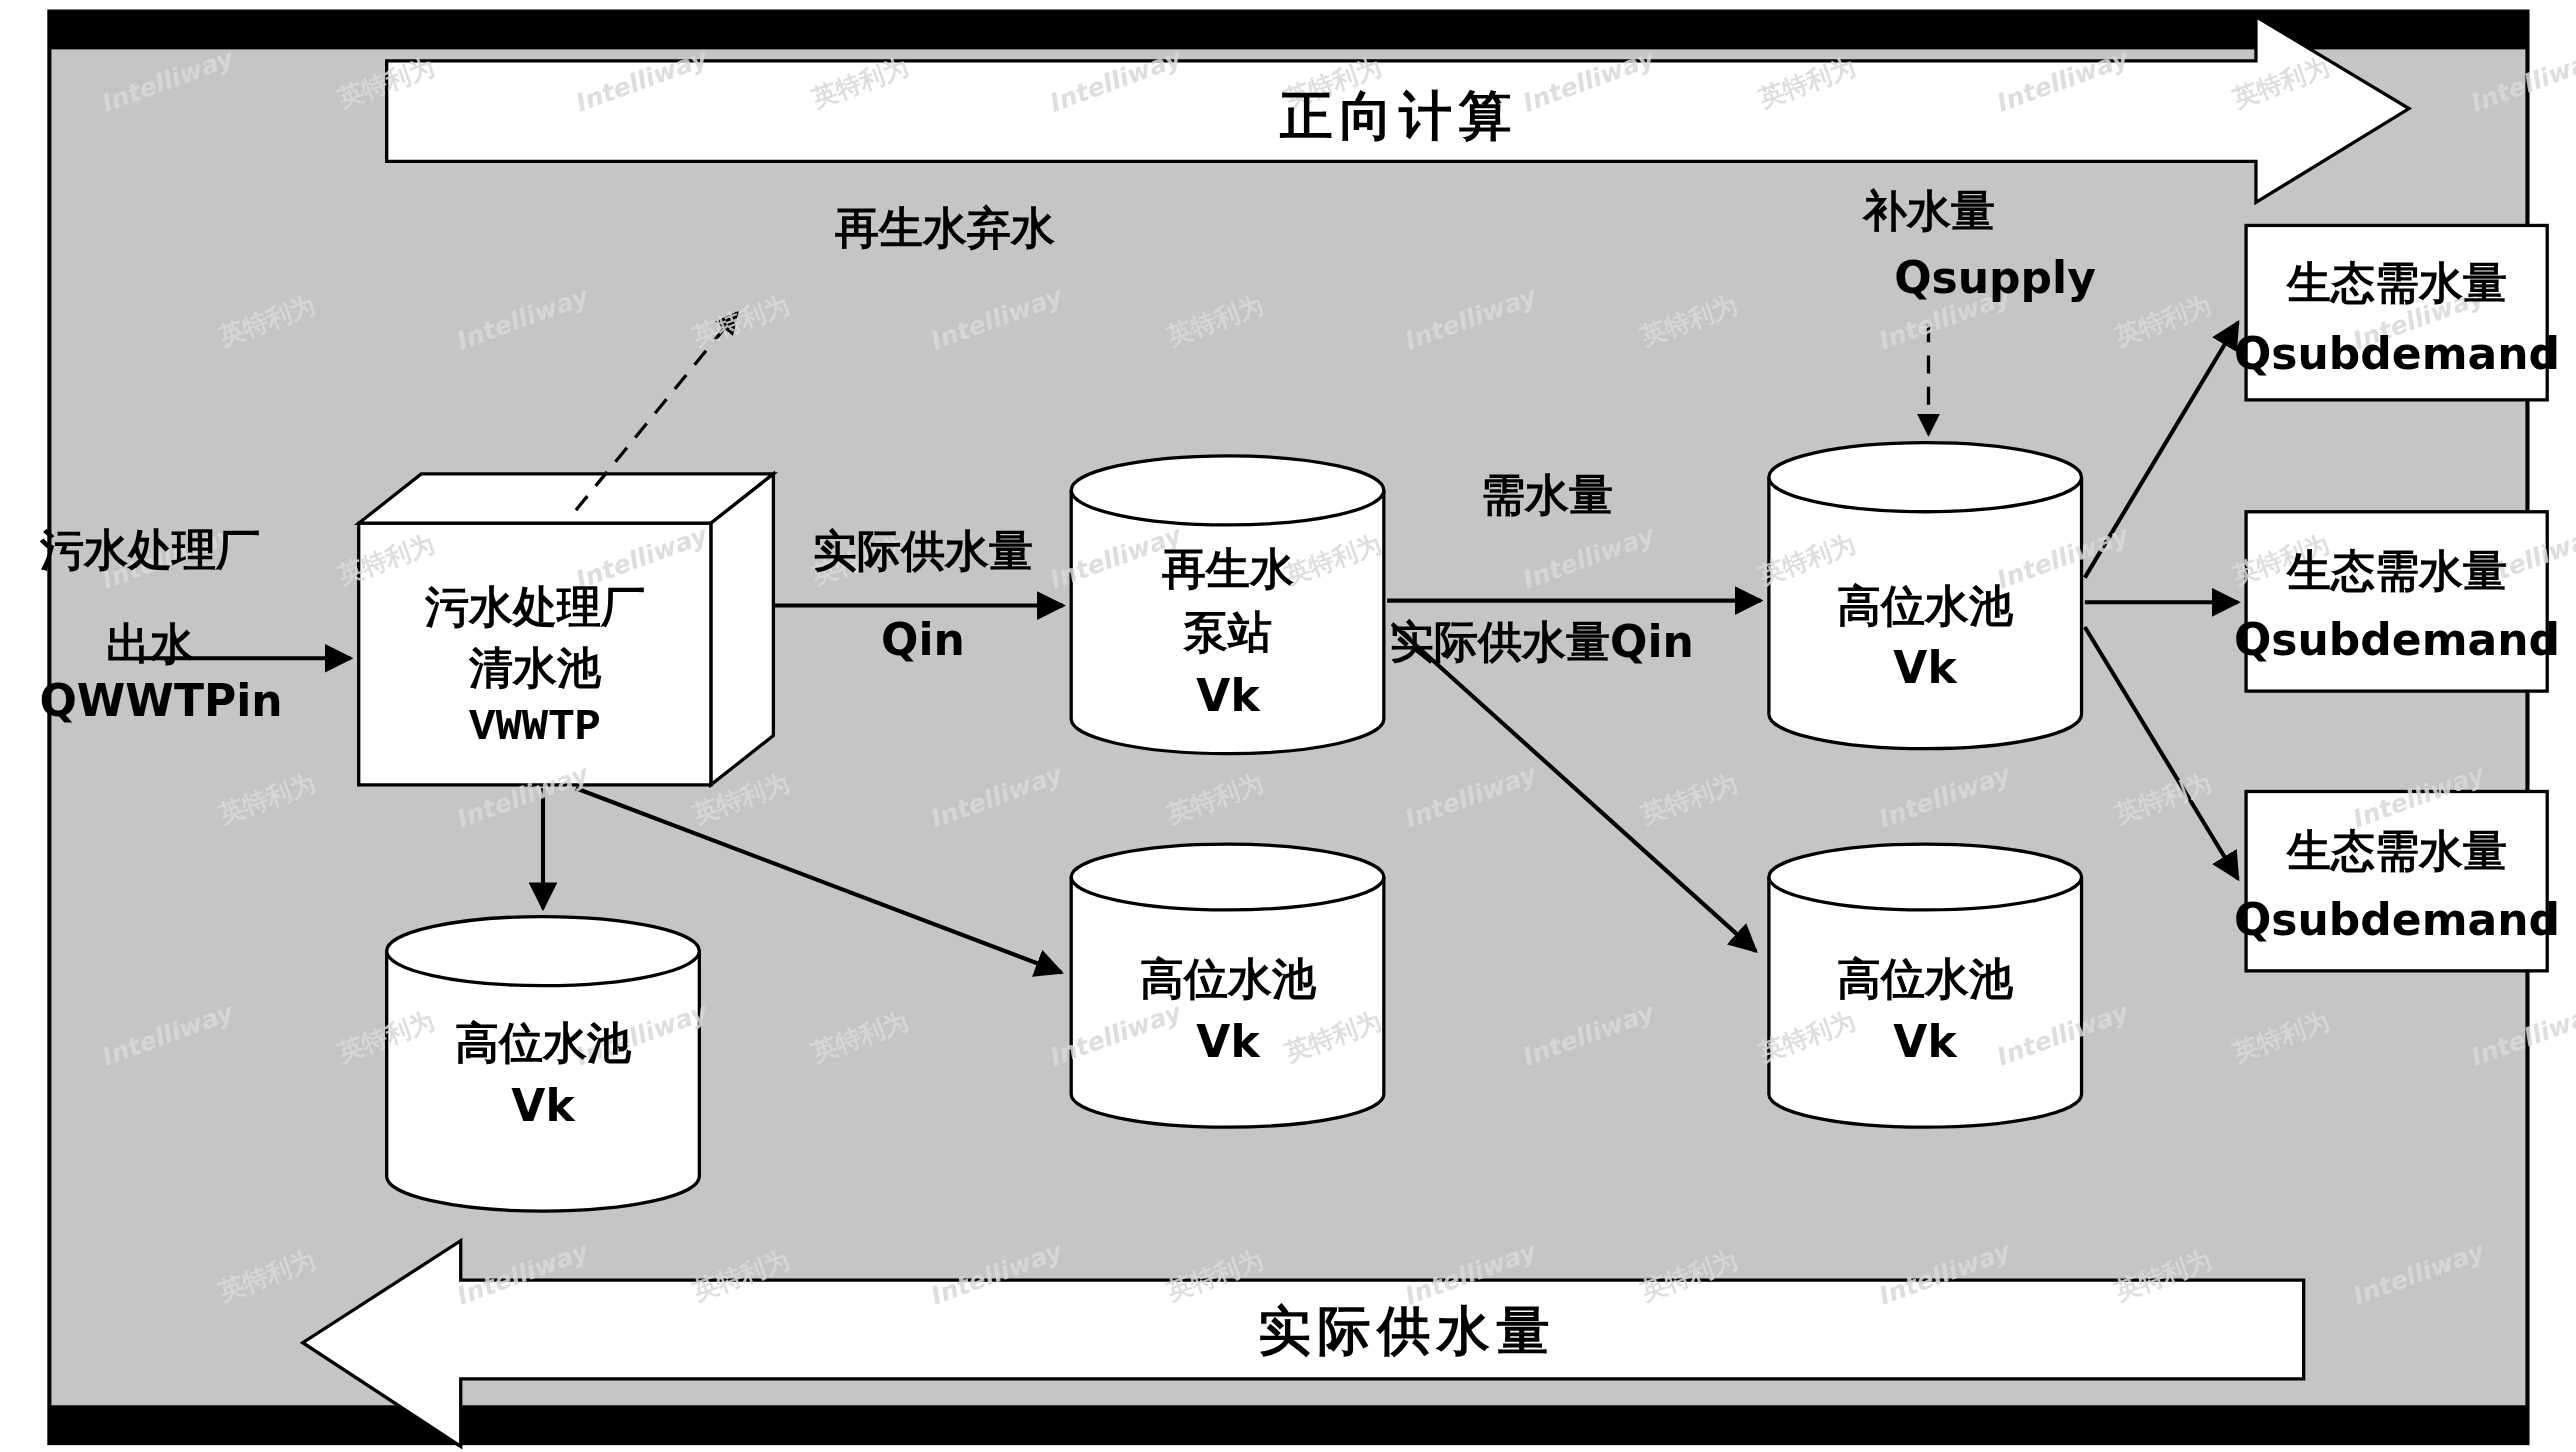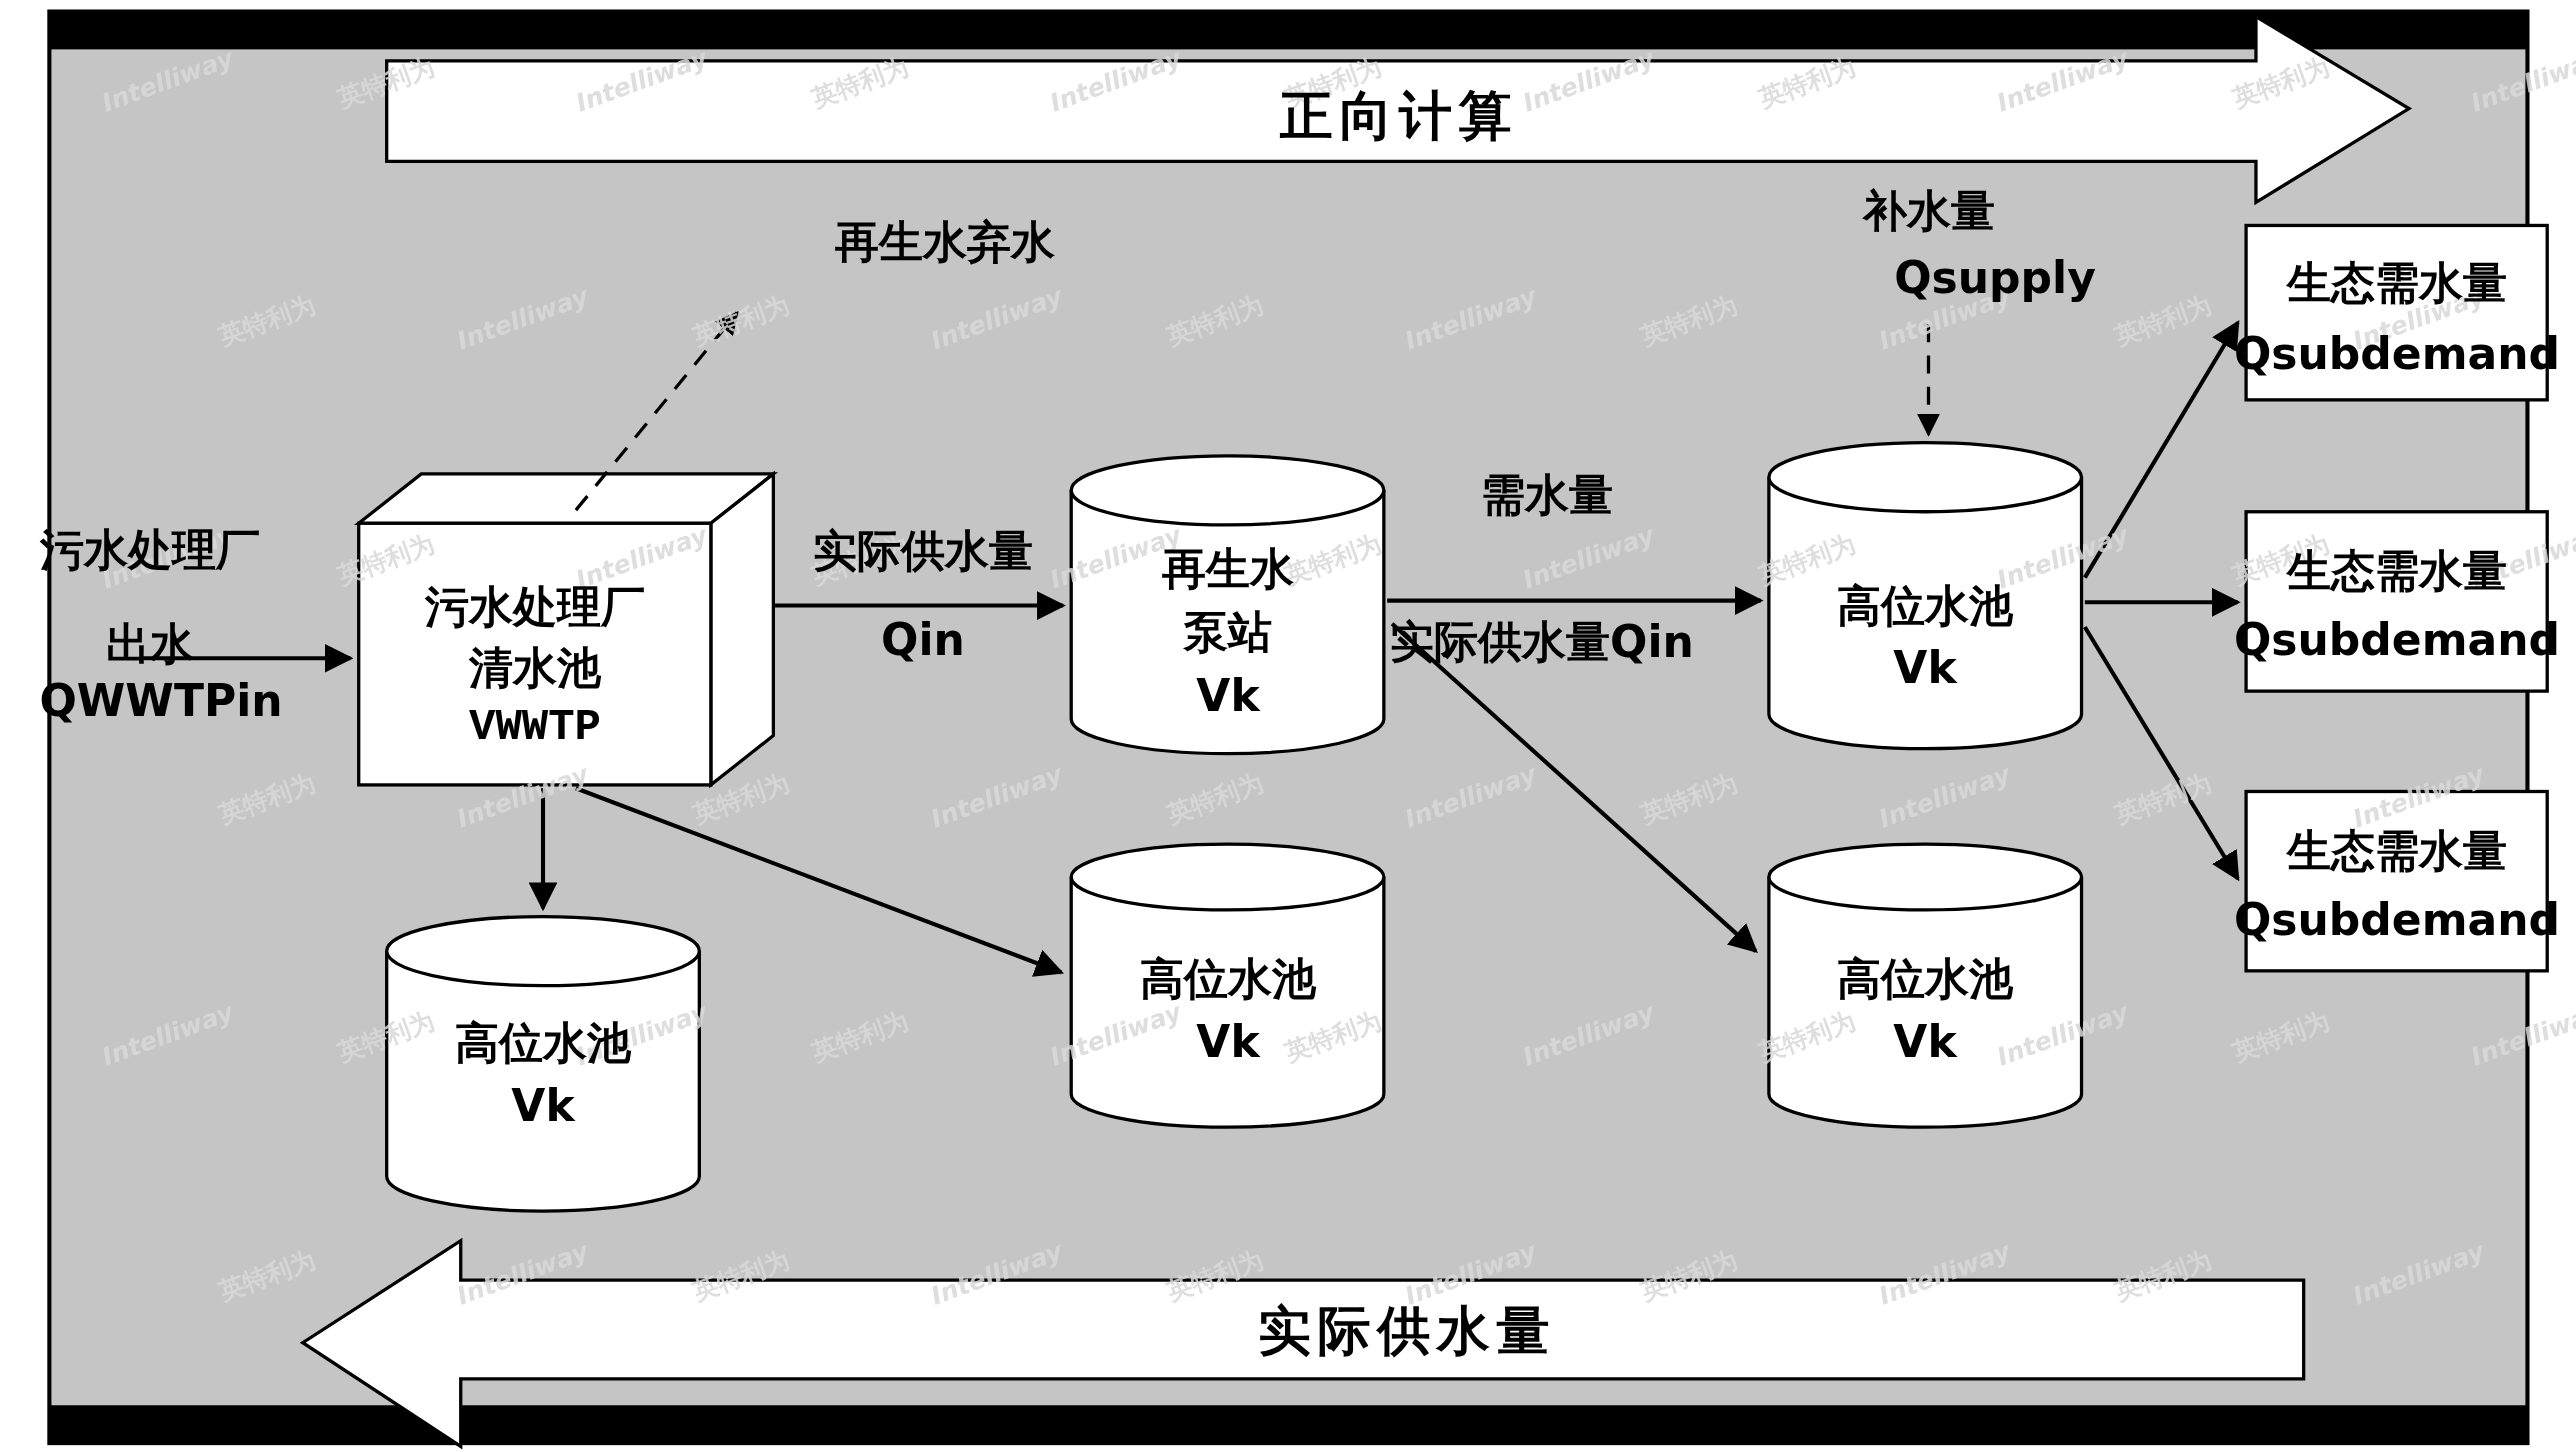--- a/index.html
+++ b/index.html
@@ -165,21 +165,21 @@
   <div class="t t-banner" style="left:1407px;top:1331px;">实际供水量</div>
 
   <div class="t" style="left:150px;top:550px;">污水处理厂</div>
   <div class="t" style="left:150px;top:644px;">出水</div>
   <div class="t" style="left:161px;top:701px;">QWWTPin</div>
 
   <div class="t" style="left:535px;top:607px;">污水处理厂</div>
   <div class="t" style="left:535px;top:668px;">清水池</div>
   <div class="t" style="left:535px;top:727px;font-family:Liberation Mono, monospace;">VWWTP</div>
 
-  <div class="t" style="left:945px;top:242px;">再生水弃水</div>
+  <div class="t" style="left:945px;top:228px;">再生水弃水</div>
 
   <div class="t" style="left:923px;top:551px;text-align:center;">实际供水量</div>
   <div class="t" style="left:923px;top:640px;">Qin</div>
 
   <div class="t" style="left:1228px;top:569px;">再生水</div>
   <div class="t" style="left:1228px;top:632px;">泵站</div>
   <div class="t" style="left:1228px;top:696px;">Vk</div>
 
   <div class="t" style="left:1547px;top:495px;">需水量</div>
   <div class="t" style="left:1542px;top:642px;">实际供水量Qin</div>

